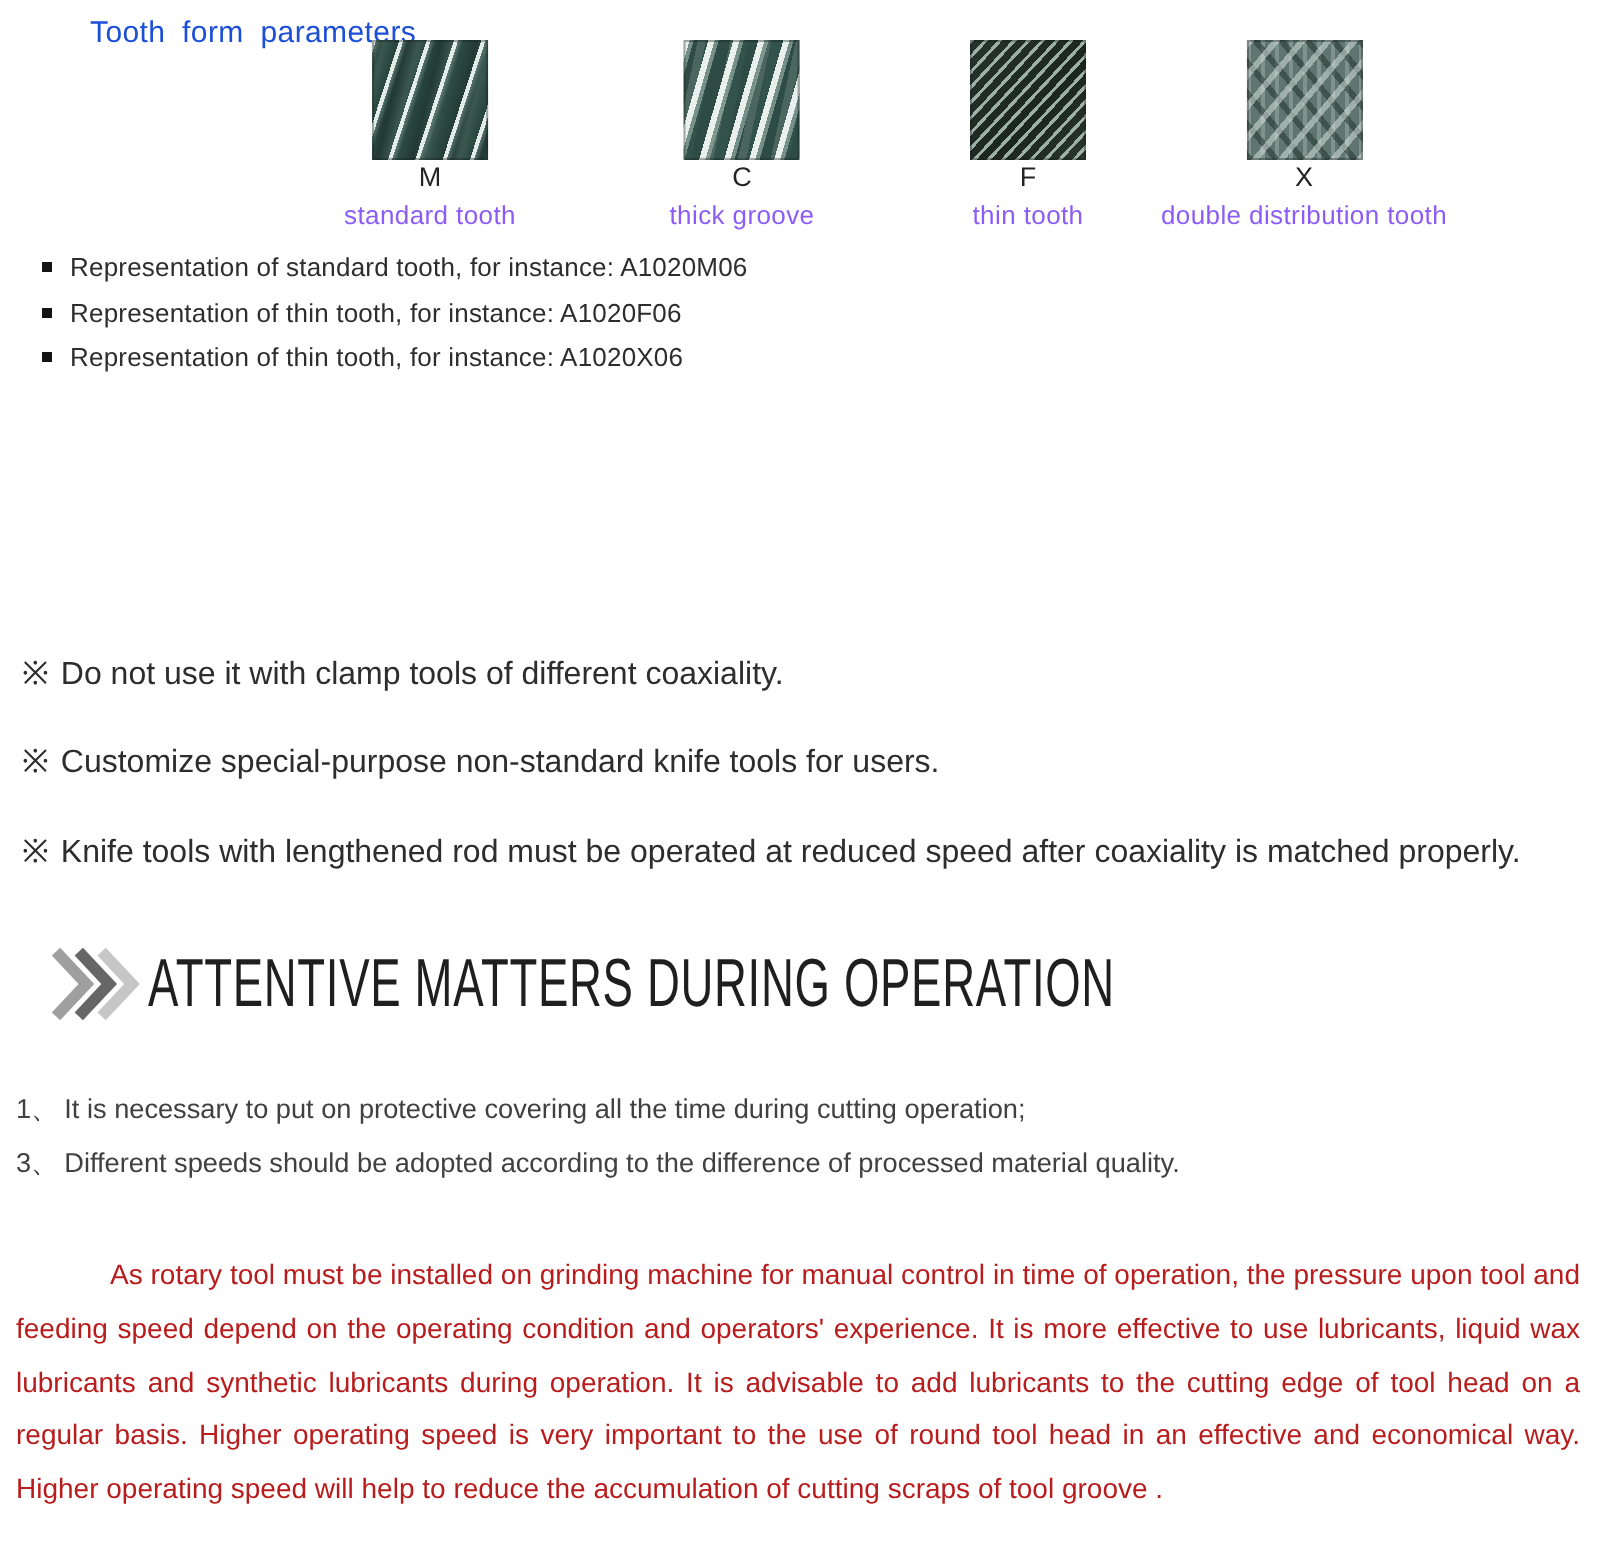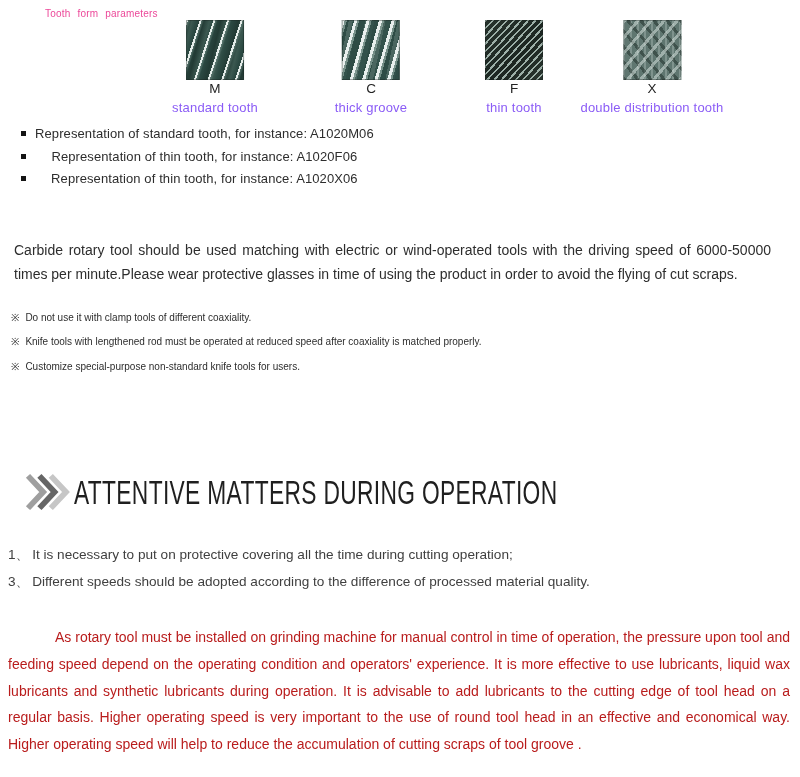--- a/index.html
+++ b/index.html
@@ -6,21 +6,21 @@
   html,body { background:#ffffff; }
   body { font-family:"Liberation Sans", sans-serif; color:#2f2f2f; }
   .page {
     position:relative; width:800px; height:777px;
     background:#ffffff; overflow:hidden;
   }
 
   
   .tooth-label {
     position:absolute; left:45px; top:8px;
-    font-size:10px; color:#ec4899; word-spacing:4px; letter-spacing:0.2px;
+    font-size:15px; color:#1d4ed8; word-spacing:4px; letter-spacing:0.2px;
   }
   .tooth-col {
     position:absolute; top:20px;
     display:flex; flex-direction:column; align-items:center;
     transform:translateX(-50%);
   }
   .tooth-col.c1 { left:215px; }
   .tooth-col.c2 { left:371px; }
   .tooth-col.c3 { left:514px; }
   .tooth-col.c4 { left:652px; }
@@ -53,33 +53,33 @@
       repeating-linear-gradient(50deg, rgba(24,38,33,0.45) 0px 3px, rgba(0,0,0,0) 3px 10px),
       repeating-linear-gradient(90deg, rgba(223,234,230,0.25) 0px 2px, rgba(0,0,0,0) 2px 7px);
   }
   .tooth-letter { margin-top:1px; font-size:13.5px; color:#242424; }
   .tooth-caption { margin-top:4px; font-size:13px; color:#8b5cf6; white-space:nowrap; letter-spacing:0.2px; }
 
   
   .rep-list { position:absolute; left:18px; top:127px; list-style:none; }
   .rep-list li {
     position:relative; padding-left:17px; margin-bottom:8.5px;
-    font-size:13px; line-height:14px; color:#2d2d2d; letter-spacing:0.1px;text-align:center;
+    font-size:13px; line-height:14px; color:#2d2d2d; letter-spacing:0.1px;
   }
   .rep-list .sq {
     position:absolute; left:3px; top:4px; width:5px; height:5px; background:#141414;
   }
 
   
   .usage-para {
     position:absolute; left:14px; top:238px; width:757px;
     font-size:14px; line-height:24.4px; text-align:justify; color:#2d2d2d;
   }
   .caution-list { position:absolute; left:11px; top:306px; }
-  .caution-row { font-size:10px; line-height:24.4px; color:#2d2d2d; }
+  .caution-row { font-size:16px; line-height:24.4px; color:#2d2d2d;margin-top:20px; }
   .caution-row .mk { margin-right:6px; }
 
   
   .attention-head {
     position:absolute; left:24px; top:472px; height:40px;
     display:flex; align-items:center;text-align:right;
   }
   .chevrons { width:46px; height:38px; flex:none; }
   .attention-title {
     display:inline-block; white-space:nowrap;
@@ -138,31 +138,30 @@
     <li>
       <span class="sq"></span>
       <span>Representation of thin tooth, for instance: A1020F06</span>
     </li>
     <li>
       <span class="sq"></span>
       <span>Representation of thin tooth, for instance: A1020X06</span>
     </li>
   </ul>
 
-  <p class="usage-para">Carbide rotary tool should be used matching with electric or wind-operated tools with the driving speed of 6000-50000 times per minute.Please wear protective glasses in time of using the product in order to avoid the flying of cut scraps.</p>
 
   <div class="caution-list">
     <div class="caution-row">
       <span class="mk">※</span><span>Do not use it with clamp tools of different coaxiality.</span>
     </div>
     <div class="caution-row">
-      <span class="mk">※</span><span>Knife tools with lengthened rod must be operated at reduced speed after coaxiality is matched properly.</span>
+      <span class="mk">※</span><span>Customize special-purpose non-standard knife tools for users.</span>
     </div>
     <div class="caution-row">
-      <span class="mk">※</span><span>Customize special-purpose non-standard knife tools for users.</span>
+      <span class="mk">※</span><span>Knife tools with lengthened rod must be operated at reduced speed after coaxiality is matched properly.</span>
     </div>
   </div>
 
   <div class="attention-head">
     <svg class="chevrons" viewBox="0 0 46 40">
       <path d="M3 3 L19 20 L3 37" fill="none" stroke="#9f9f9f" stroke-width="6"></path>
       <path d="M15 3 L31 20 L15 37" fill="none" stroke="#666666" stroke-width="6"></path>
       <path d="M27 3 L43 20 L27 37" fill="none" stroke="#c6c6c6" stroke-width="6"></path>
     </svg>
     <h1 class="attention-title">ATTENTIVE MATTERS DURING OPERATION</h1>

